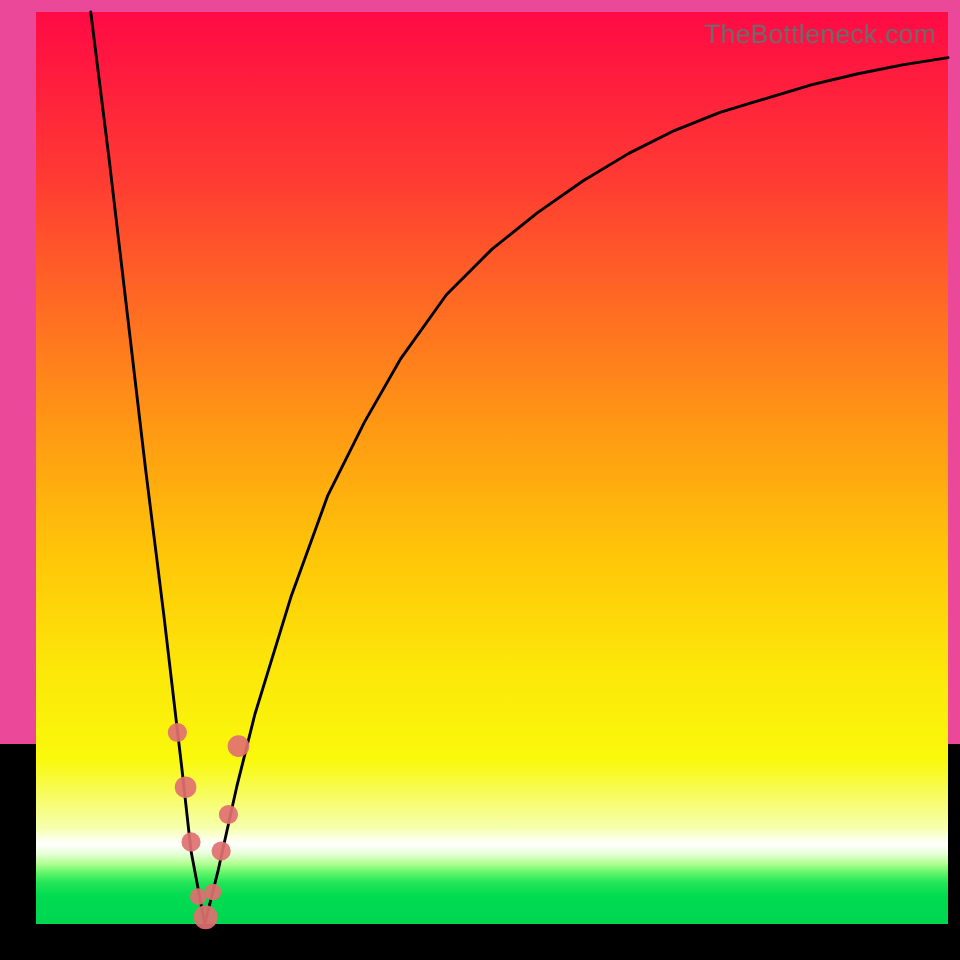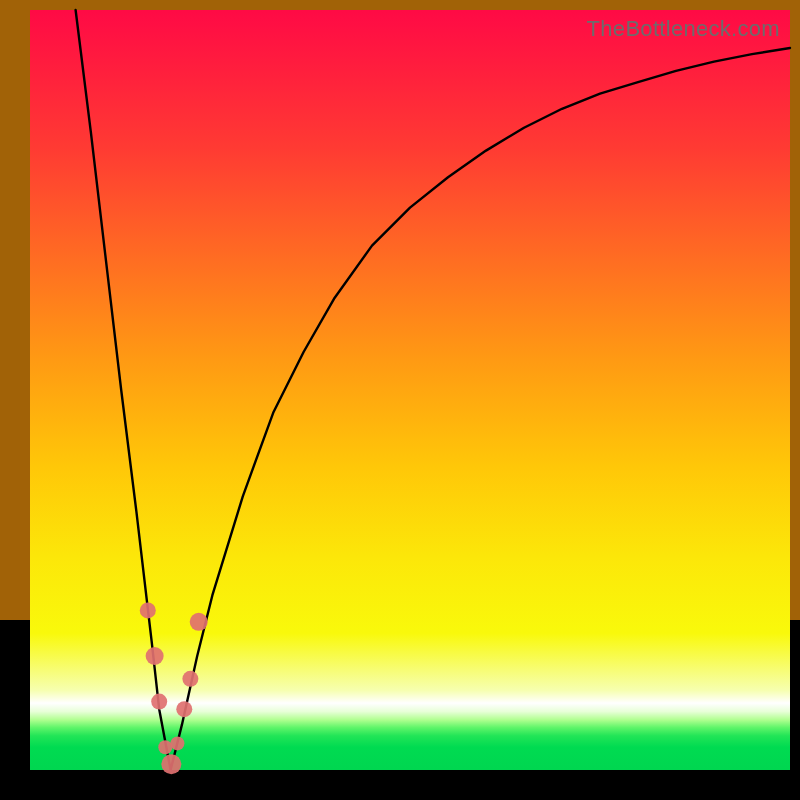--- a/index.html
+++ b/index.html
@@ -8,21 +8,21 @@
     width: 800px;
     height: 800px;
     overflow: hidden;
     background: #000;
     font-family: Arial, Helvetica, sans-serif;
   }
   .frame {
     position: relative;
     width: 800px;
     height: 620px;
-    background: #a16207;
+    background: #ec4899;
   }
   .plot {
     position: absolute;
     left: 30px;
     top: 10px;
     width: 760px;
     height: 760px;
     background: linear-gradient(to bottom,
       #ff0a45 0%,
       #ff1c3e 7%,

